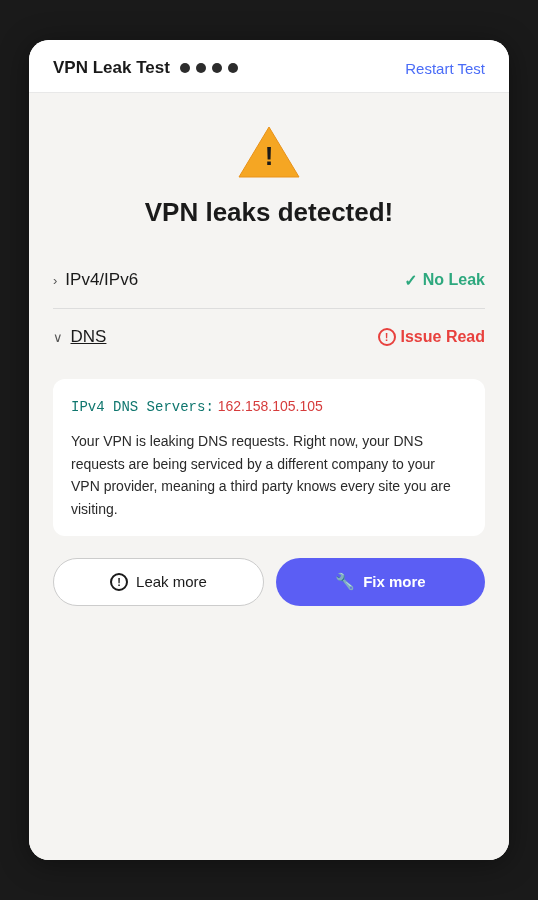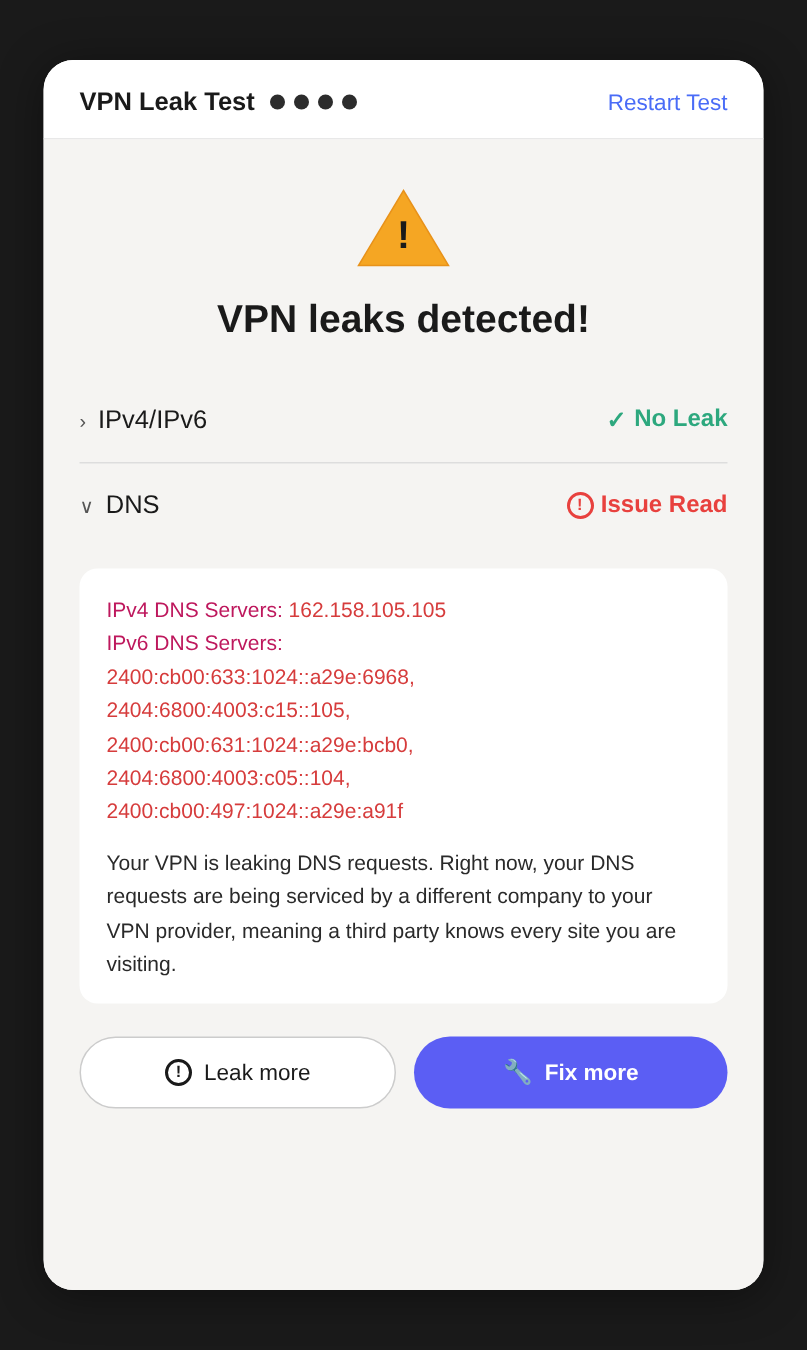--- a/index.html
+++ b/index.html
@@ -144,35 +144,37 @@
     .status-badge-issue {
       display: flex;
       align-items: center;
       gap: 5px;
       color: #e8413e;
       font-size: 16px;
       font-weight: 600;
     }
 
     .dns-label {
+      text-decoration: underline;
     }
 
     
     .dns-detail-card {
       background: #fff;
       border-radius: 12px;
       padding: 16px 18px;
       margin-top: 14px;
       font-size: 14px;
       line-height: 1.6;
       color: #1a1a1a;
     }
 
     .dns-detail-card .label-text {
-      color: #be185d;
+      color: #0f766e;
+      font-family: Liberation Mono, monospace;
     }
 
     .dns-detail-card .addr-red {
       color: #d63c3c;
     }
 
     .dns-description {
       margin-top: 12px;
       font-size: 14px;
       color: #2a2a2a;
@@ -272,30 +274,20 @@
           <span style="border:2px solid #e8413e; border-radius:50%; width:18px; height:18px; display:inline-flex; align-items:center; justify-content:center; font-size:11px; font-weight:800;">!</span>
           <span>Issue Read</span>
         </div>
       </div>
 
       <div class="dns-detail-card">
         <div>
           <span class="label-text">IPv4 DNS Servers:</span>
           <span class="addr-red">162.158.105.105</span>
         </div>
-        <div>
-          <span class="label-text">IPv6 DNS Servers:</span>
-          <div class="addr-red">
-            <div>2400:cb00:633:1024::a29e:6968,</div>
-            <div>2404:6800:4003:c15::105,</div>
-            <div>2400:cb00:631:1024::a29e:bcb0,</div>
-            <div>2404:6800:4003:c05::104,</div>
-            <div>2400:cb00:497:1024::a29e:a91f</div>
-          </div>
-        </div>
         <div class="dns-description">Your VPN is leaking DNS requests. Right now, your DNS requests are being serviced by a different company to your VPN provider, meaning a third party knows every site you are visiting.</div>
       </div>
 
       <div class="footer-buttons">
         <button class="btn-read-more">
           <span class="btn-icon" style="border:2px solid #1a1a1a; border-radius:50%; width:18px; height:18px; display:inline-flex; align-items:center; justify-content:center; font-size:11px; font-weight:800;">!</span>
           <span>Leak more</span>
         </button>
         <button class="btn-fix-leak">
           <span class="btn-icon">🔧</span>

